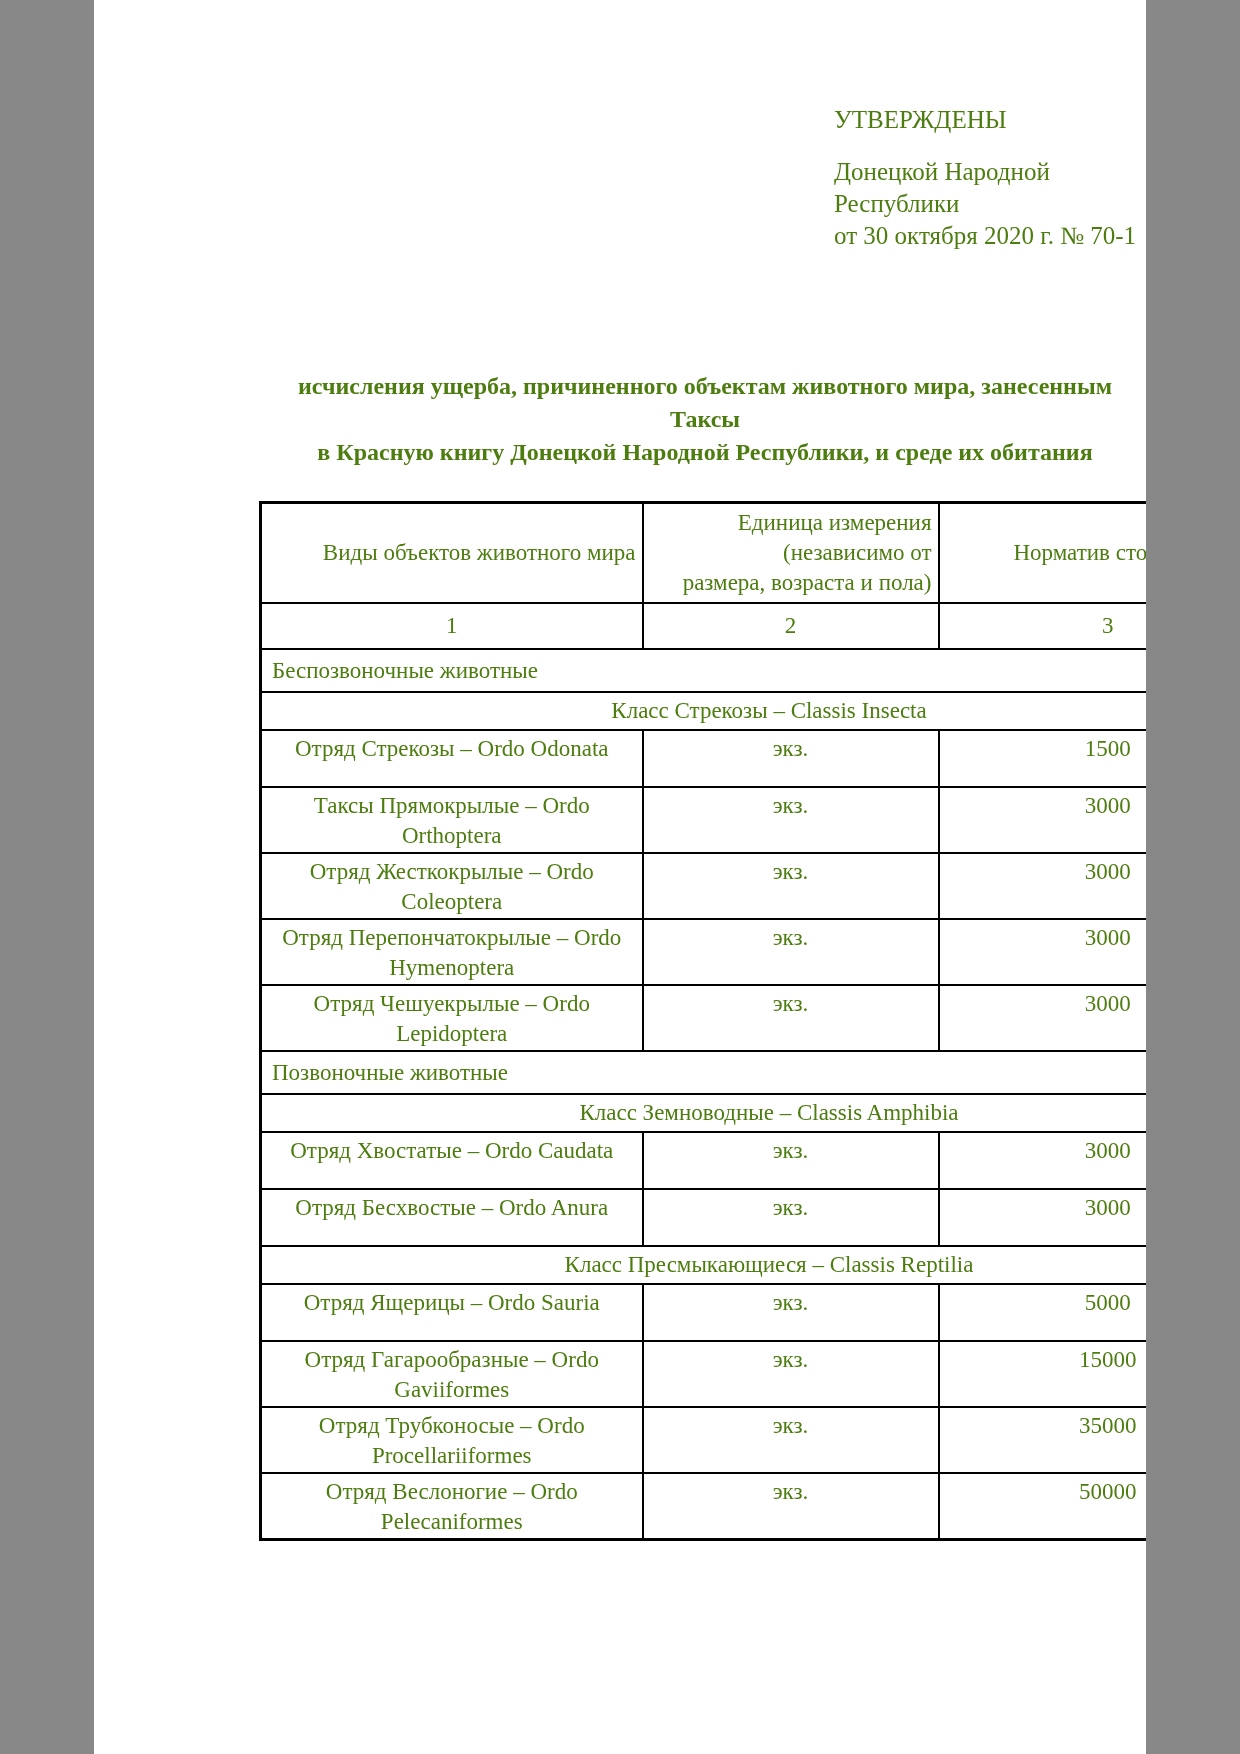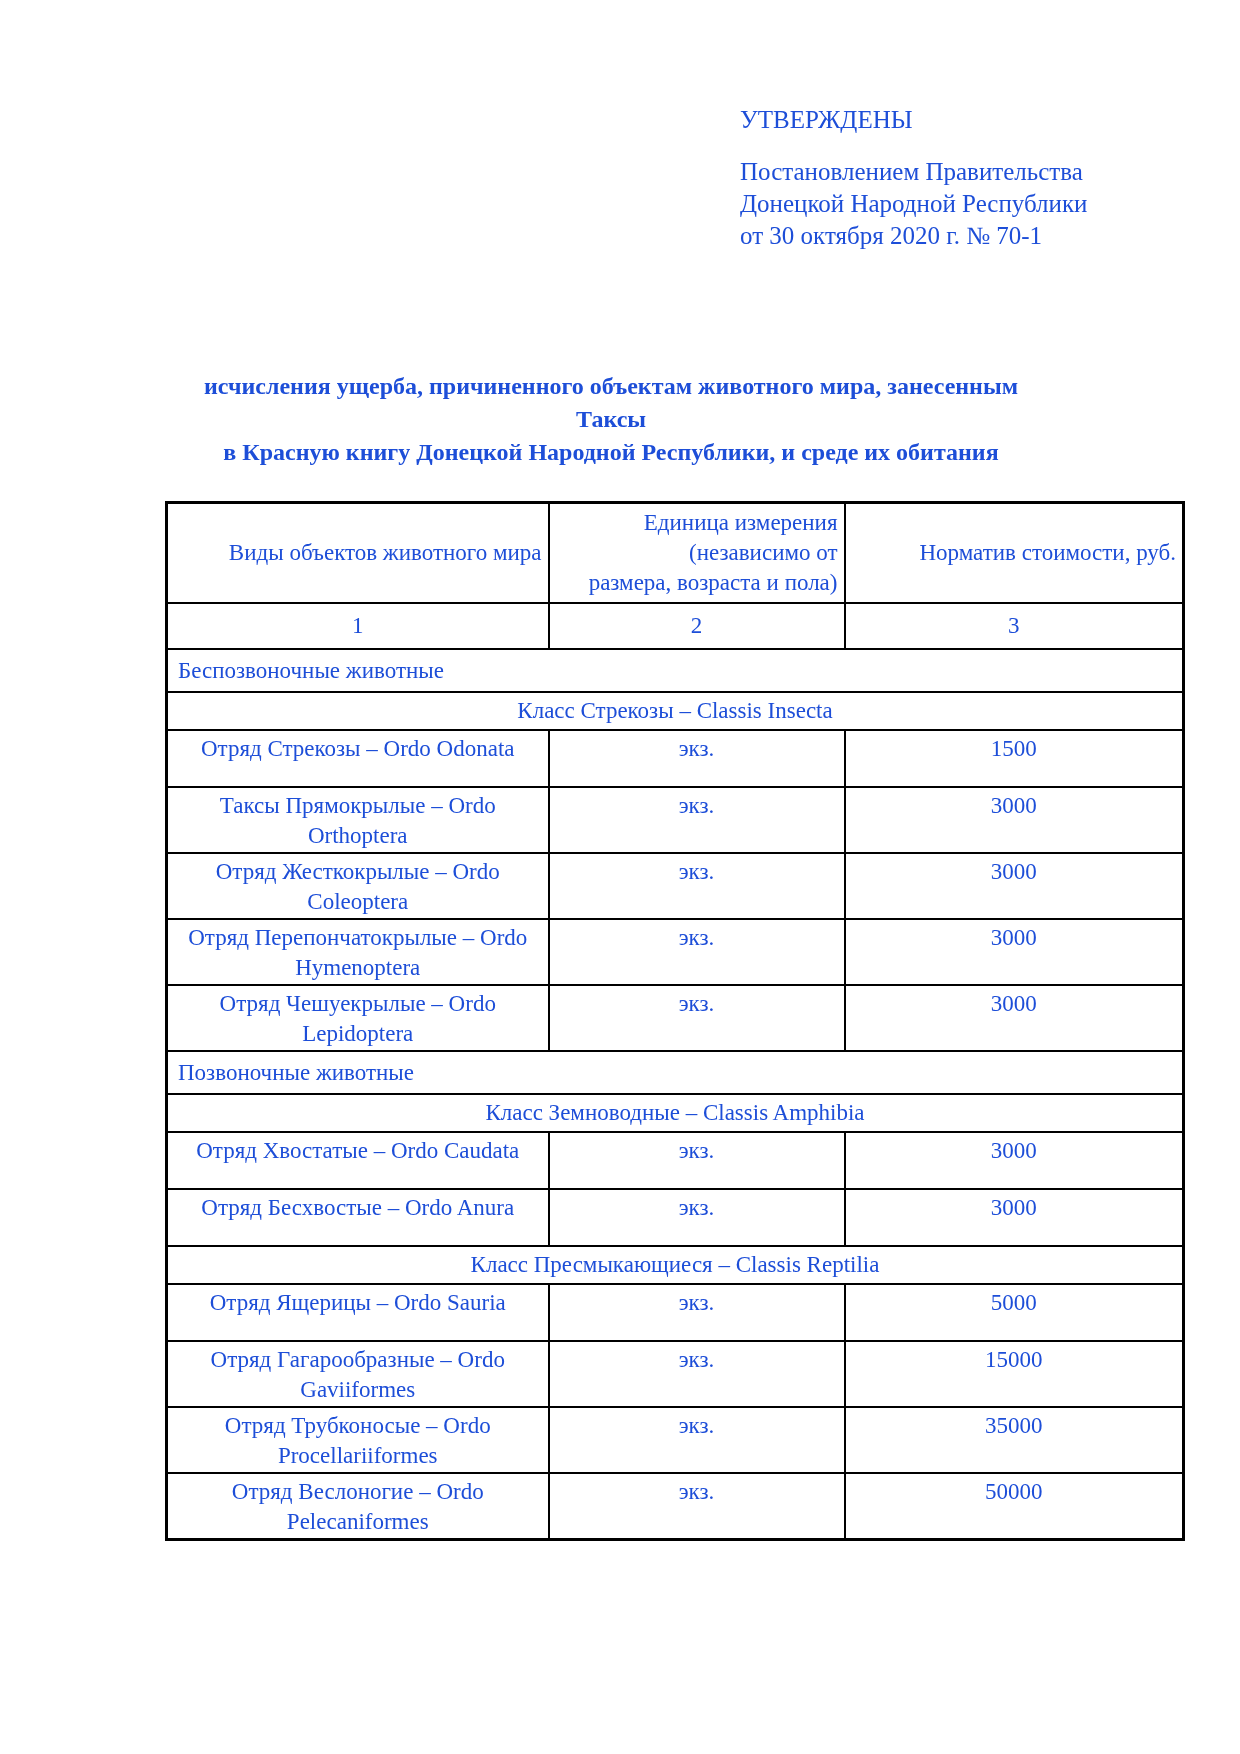--- a/index.html
+++ b/index.html
@@ -1,21 +1,21 @@
 <!DOCTYPE html>
 <html lang="ru"><head>
 <meta charset="utf-8">
 <style>
   html,body{margin:0;padding:0;background:#888;}
   .page{
     position:relative;
-    width:1240px;height:1754px;
+    width:1052px;height:1754px;
     margin:0 auto;
     background:#ffffff;
-    color:#1d4ed8;
+    color:#4d7c0f;
     font-family:"Liberation Serif","DejaVu Serif",serif;
     overflow:hidden;
   }
   
   .approval{
     position:absolute;left:740px;top:104px;
     font-size:25px;line-height:32px;
   }
   .approval .approved{margin-bottom:20px;}
   
@@ -50,21 +50,20 @@
   td.species-cell{padding-left:16px;padding-right:16px;}
 </style>
 </head>
 <body>
 
 <div class="page">
 
   <div class="approval">
     <div class="approved">УТВЕРЖДЕНЫ</div>
     <div>
-      <div>Постановлением Правительства</div>
       <div>Донецкой Народной Республики</div>
       <div>от 30 октября 2020 г. № 70-1</div>
     </div>
   </div>
 
   <div class="doc-title">
     <div>исчисления ущерба, причиненного объектам животного мира, занесенным</div>
     <div>Таксы</div>
     <div>в Красную книгу Донецкой Народной Республики, и среде их обитания</div>
   </div>

